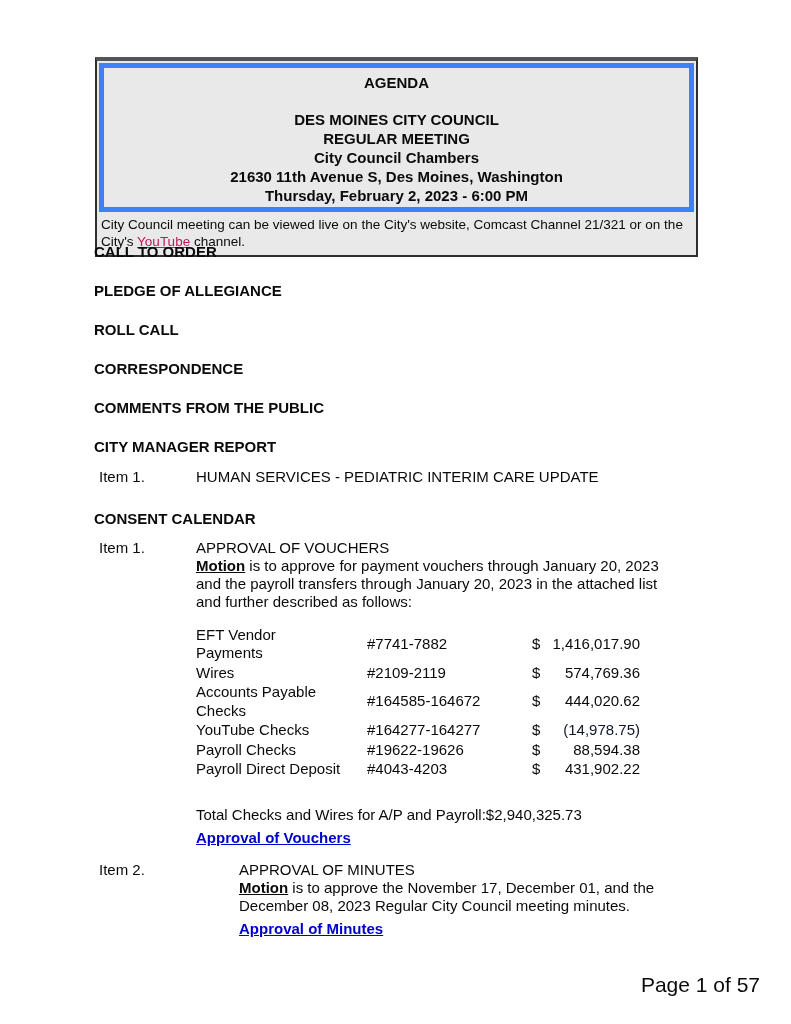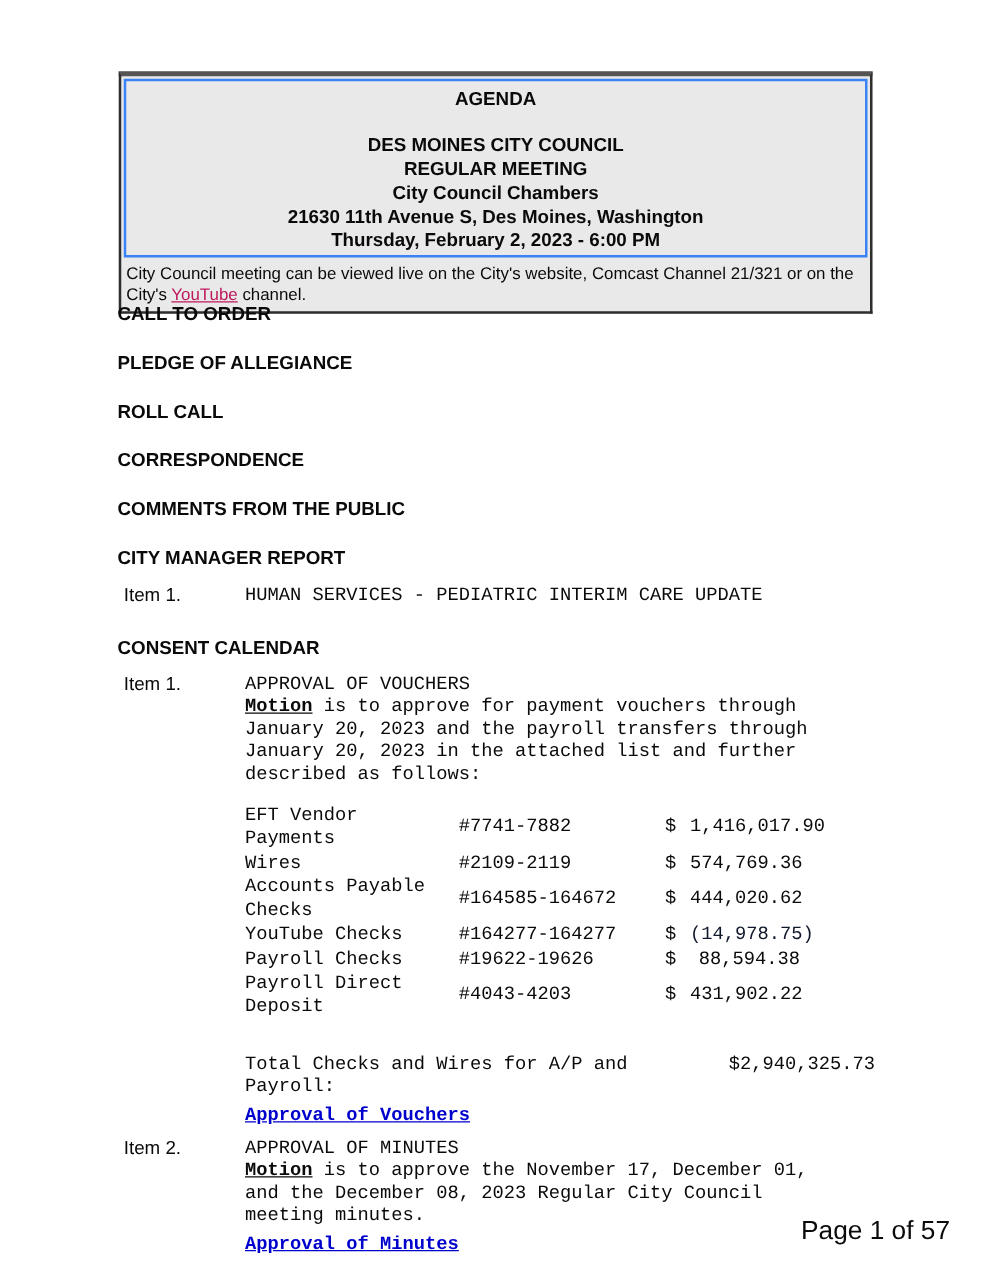--- a/index.html
+++ b/index.html
@@ -23,21 +23,21 @@
     position: absolute;
     left: 95px;
     top: 57px;
     width: 599px;
     background: #e9e9e9;
     border: 2px solid #2e2e2e;
     border-top: 4px solid #555555;
   }
   .header-inner {
     margin: 2px;
-    border: 2px solid #3b82f6;
+    border: 5px solid #3b82f6;
     padding: 5px 0 2px 0;
     text-align: center;
   }
   .agenda-title {
     font-weight: bold;
     line-height: 19px;
     margin-bottom: 18px;
   }
   .org-line {
     font-weight: bold;
@@ -68,31 +68,30 @@
     font-weight: bold;
     line-height: 16px;
     margin-top: 23px;
   }
   .h.first { margin-top: 19px; }
   .h.consent { margin-top: 25px; }
 
   .item-row { display: flex; }
   .cm-item   { margin-top: 13px; }
   .c1-item   { margin-top: 12px; }
-  .c2-item   { margin-top: 8px; }
+  .c2-item   { margin-top: 14px; gap: 43px; }
   .item-num {
     width: 97px;
     flex: 0 0 97px;
     padding-left: 5px;
     line-height: 18px;
   }
   .item-body {
     flex: 1;
     line-height: 18px;
-    font-family: Liberation Mono, monospace;
   }
   .item-title { line-height: 18px; }
   .motion { line-height: 18px; width: 482px; }
   .motion-label {
     font-weight: bold;
     text-decoration: underline;
   }
 
   
   .vtable {

